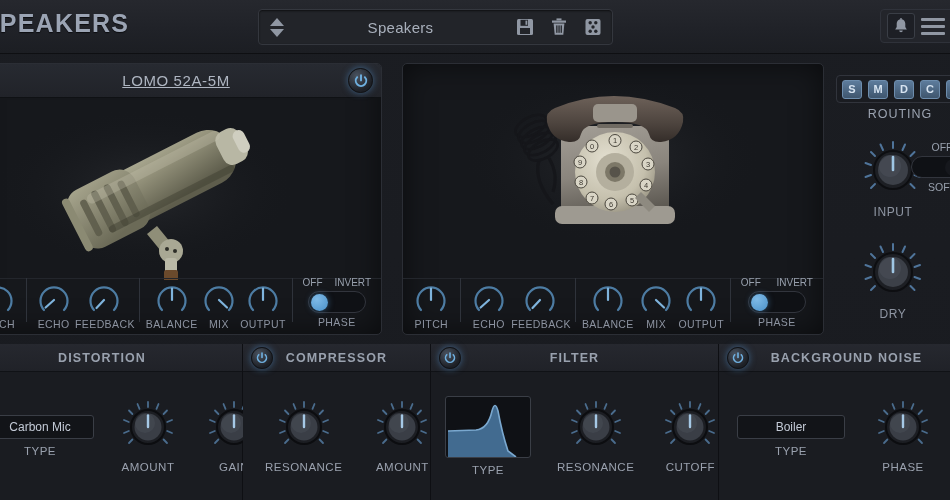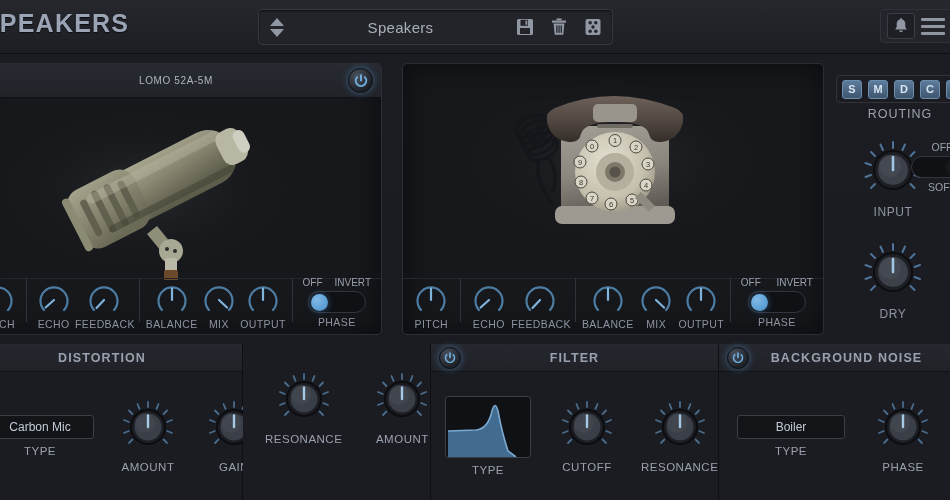--- a/index.html
+++ b/index.html
@@ -66,21 +66,21 @@
   #mod-left  { left: -30px; width: 412px; }
   #mod-right { left: 402px; width: 422px; }
 
   .mod-head {
     position: relative; height: 34px;
     background: linear-gradient(180deg,#272a31 0%,#212329 100%);
     border-bottom: 1px solid #0f1114;
     border-radius: 4px 4px 0 0;
     display: flex; align-items: center; justify-content: center;
   }
-  .mod-title { font-size: 10px; color: #aeb5c1; letter-spacing: .6px; }
+  .mod-title { font-size: 15px; color: #aeb5c1; letter-spacing: .6px; text-decoration: underline; }
   .pw {
     position:absolute; width: 25px; height: 25px; border-radius: 50%;
     background: radial-gradient(circle at 35% 30%, #4a5360, #1d2026 70%);
     border: 1px solid #111317;
     display:flex; align-items:center; justify-content:center;
   }
   .pw.on  { box-shadow: 0 0 7px rgba(86,152,214,.55); }
   .pw-right { right: 8px; top: 4px; }
   .pw-left  { left: 8px;  top: 4px; }
 
@@ -634,20 +634,29 @@
             <circle cx="25" cy="24" r="10" fill="#474c55" opacity=".55"></circle>
             <line x1="28" y1="28" x2="28" y2="16.5" stroke="#a6c9e6" stroke-width="2.4" stroke-linecap="round"></line>
           </svg>
         </div>
         <div class="clbl">GAIN</div>
       </div>
     </div>
   </div>
 
   <div class="sect" style="left:243px; width:188px;">
+    <div class="sect-head">
+      <div class="sect-pw pw on">
+        <svg width="12" height="12" viewBox="0 0 14 14">
+            <path d="M3.2 3.2 a5.2 5.2 0 1 0 7.6 0" stroke="#6fb0e0" stroke-width="1.9" fill="none" stroke-linecap="round"></path>
+            <line x1="7" y1="1.2" x2="7" y2="6.4" stroke="#6fb0e0" stroke-width="1.9" stroke-linecap="round"></line>
+          </svg>
+      </div>
+      <span class="sect-title">COMPRESSOR</span>
+    </div>
     <div class="sect-body">
       <div class="ctrl" style="margin-left:22px;">
         <div class="knob-mid">
           <svg width="56" height="56" viewBox="0 0 56 56">
             <g stroke="#4a6c8d" stroke-width="1.8" stroke-linecap="round">
               <line x1="28" y1="3" x2="28" y2="8"></line>
                 <line x1="38.5" y1="5" x2="36.5" y2="9.8"></line>
               <line x1="47" y1="11.5" x2="43.6" y2="15"></line>
                 <line x1="52" y1="21" x2="47.2" y2="23"></line>
               <line x1="52" y1="34" x2="47.2" y2="32"></line>
@@ -706,20 +715,44 @@
     <div class="sect-body">
       <div class="ctrl" style="margin-left:14px;">
         <div class="filtbox">
           <svg width="86" height="62" viewBox="0 0 86 62">
             <path d="M2 34 L30 33 Q42 32 46 14 Q49 3 52 14 Q56 36 62 54 L70 60 L70 62 L2 62 Z" fill="#4b7ba6" opacity=".85"></path>
             <path d="M2 34 L30 33 Q42 32 46 14 Q49 3 52 14 Q56 36 62 54 L70 60" stroke="#7aa8cf" stroke-width="1.6" fill="none"></path>
           </svg>
         </div>
         <div class="clbl">TYPE</div>
       </div>
+      <div class="ctrl" style="margin-left:26px;">
+        <div class="knob-mid">
+          <svg width="56" height="56" viewBox="0 0 56 56">
+            <g stroke="#4a6c8d" stroke-width="1.8" stroke-linecap="round">
+              <line x1="28" y1="3" x2="28" y2="8"></line>
+                <line x1="38.5" y1="5" x2="36.5" y2="9.8"></line>
+              <line x1="47" y1="11.5" x2="43.6" y2="15"></line>
+                <line x1="52" y1="21" x2="47.2" y2="23"></line>
+              <line x1="52" y1="34" x2="47.2" y2="32"></line>
+                <line x1="47" y1="44" x2="43.6" y2="40.5"></line>
+              <line x1="17.5" y1="5" x2="19.5" y2="9.8"></line>
+                <line x1="9" y1="11.5" x2="12.4" y2="15"></line>
+              <line x1="4" y1="21" x2="8.8" y2="23"></line>
+                <line x1="4" y1="34" x2="8.8" y2="32"></line>
+              <line x1="9" y1="44" x2="12.4" y2="40.5"></line>
+            </g>
+            <circle cx="28" cy="28" r="17" fill="#1c1e23" stroke="#0c0d10" stroke-width="2"></circle>
+            <circle cx="28" cy="28" r="13.5" fill="#3a3e46"></circle>
+            <circle cx="25" cy="24" r="10" fill="#474c55" opacity=".55"></circle>
+            <line x1="28" y1="28" x2="28" y2="16.5" stroke="#a6c9e6" stroke-width="2.4" stroke-linecap="round"></line>
+          </svg>
+        </div>
+        <div class="clbl">RESONANCE</div>
+      </div>
       <div class="ctrl" style="margin-left:28px;">
         <div class="knob-mid">
           <svg width="56" height="56" viewBox="0 0 56 56">
             <g stroke="#4a6c8d" stroke-width="1.8" stroke-linecap="round">
               <line x1="28" y1="3" x2="28" y2="8"></line>
                 <line x1="38.5" y1="5" x2="36.5" y2="9.8"></line>
               <line x1="47" y1="11.5" x2="43.6" y2="15"></line>
                 <line x1="52" y1="21" x2="47.2" y2="23"></line>
               <line x1="52" y1="34" x2="47.2" y2="32"></line>
                 <line x1="47" y1="44" x2="43.6" y2="40.5"></line>
@@ -730,44 +763,20 @@
               <line x1="9" y1="44" x2="12.4" y2="40.5"></line>
             </g>
             <circle cx="28" cy="28" r="17" fill="#1c1e23" stroke="#0c0d10" stroke-width="2"></circle>
             <circle cx="28" cy="28" r="13.5" fill="#3a3e46"></circle>
             <circle cx="25" cy="24" r="10" fill="#474c55" opacity=".55"></circle>
             <line x1="28" y1="28" x2="28" y2="16.5" stroke="#a6c9e6" stroke-width="2.4" stroke-linecap="round"></line>
           </svg>
         </div>
         <div class="clbl">CUTOFF</div>
       </div>
-      <div class="ctrl" style="margin-left:26px;">
-        <div class="knob-mid">
-          <svg width="56" height="56" viewBox="0 0 56 56">
-            <g stroke="#4a6c8d" stroke-width="1.8" stroke-linecap="round">
-              <line x1="28" y1="3" x2="28" y2="8"></line>
-                <line x1="38.5" y1="5" x2="36.5" y2="9.8"></line>
-              <line x1="47" y1="11.5" x2="43.6" y2="15"></line>
-                <line x1="52" y1="21" x2="47.2" y2="23"></line>
-              <line x1="52" y1="34" x2="47.2" y2="32"></line>
-                <line x1="47" y1="44" x2="43.6" y2="40.5"></line>
-              <line x1="17.5" y1="5" x2="19.5" y2="9.8"></line>
-                <line x1="9" y1="11.5" x2="12.4" y2="15"></line>
-              <line x1="4" y1="21" x2="8.8" y2="23"></line>
-                <line x1="4" y1="34" x2="8.8" y2="32"></line>
-              <line x1="9" y1="44" x2="12.4" y2="40.5"></line>
-            </g>
-            <circle cx="28" cy="28" r="17" fill="#1c1e23" stroke="#0c0d10" stroke-width="2"></circle>
-            <circle cx="28" cy="28" r="13.5" fill="#3a3e46"></circle>
-            <circle cx="25" cy="24" r="10" fill="#474c55" opacity=".55"></circle>
-            <line x1="28" y1="28" x2="28" y2="16.5" stroke="#a6c9e6" stroke-width="2.4" stroke-linecap="round"></line>
-          </svg>
-        </div>
-        <div class="clbl">RESONANCE</div>
-      </div>
     </div>
   </div>
 
   <div class="sect" style="left:719px; width:270px;">
     <div class="sect-head">
       <div class="sect-pw pw on">
         <svg width="12" height="12" viewBox="0 0 14 14">
             <path d="M3.2 3.2 a5.2 5.2 0 1 0 7.6 0" stroke="#6fb0e0" stroke-width="1.9" fill="none" stroke-linecap="round"></path>
             <line x1="7" y1="1.2" x2="7" y2="6.4" stroke="#6fb0e0" stroke-width="1.9" stroke-linecap="round"></line>
           </svg>

